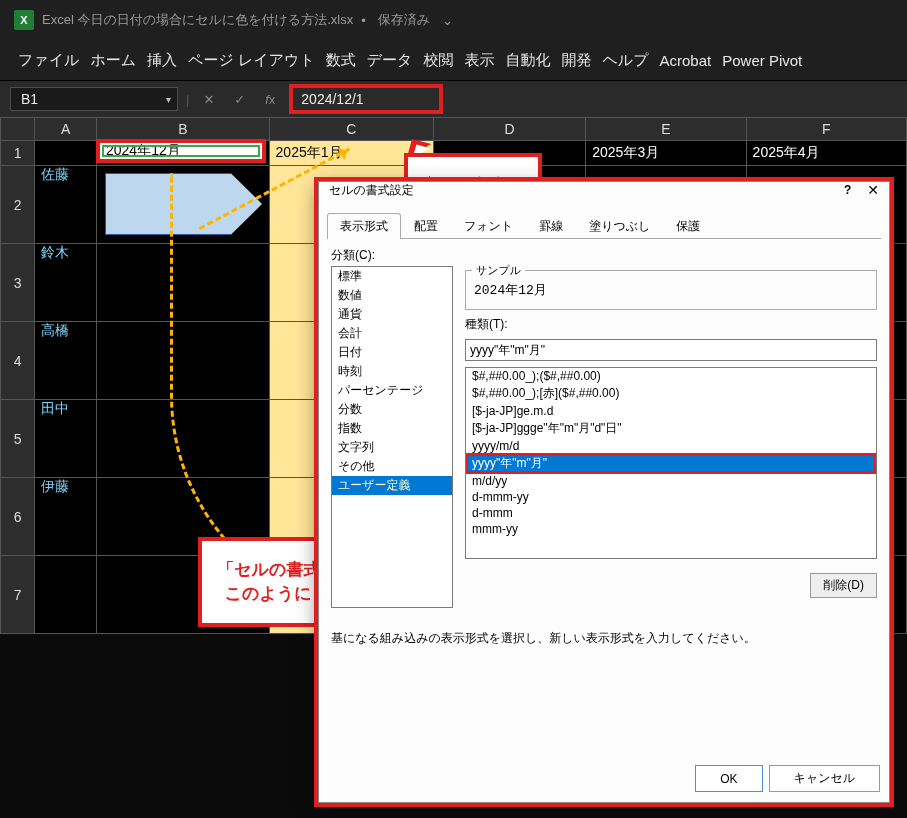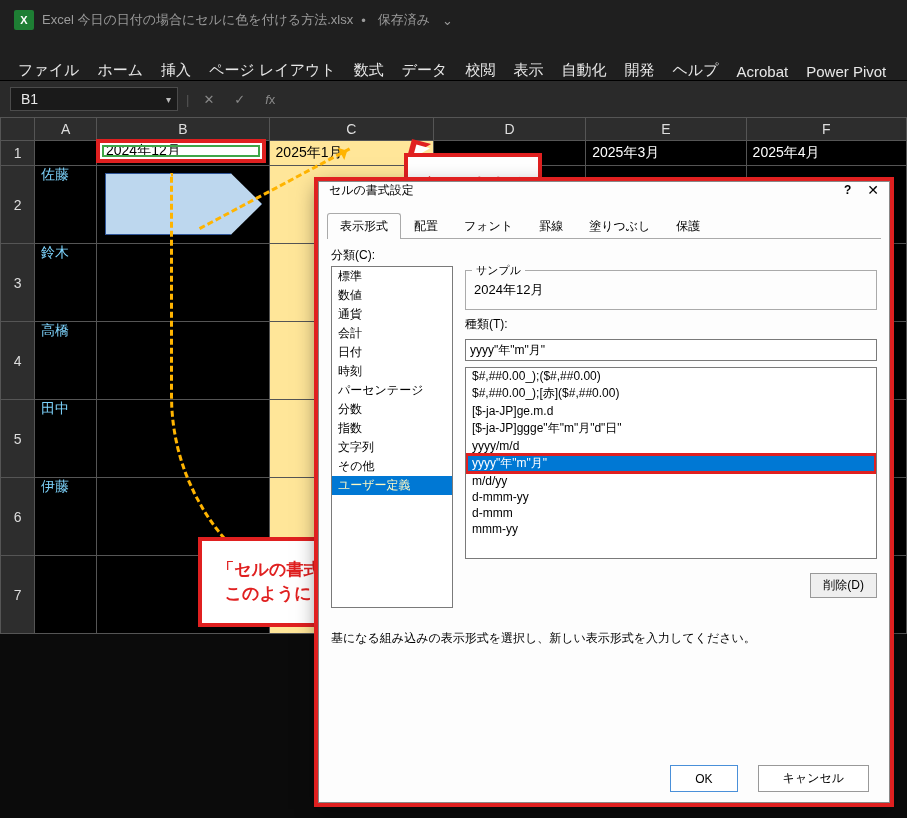--- a/index.html
+++ b/index.html
@@ -36,21 +36,21 @@
   .xl-logo{
     width:20px;height:20px;background:#1e7e34;border-radius:2px;
     display:flex;align-items:center;justify-content:center;
     color:#fff;font-weight:700;font-size:11px;
   }
   .tb-savestate{margin-left:4px;}
   .tb-chevron{padding:0 4px;cursor:default;}
   
   .ribbon{
     height:40px;background:var(--bg-dark);
-    display:flex;align-items:flex-end;gap:18px;
+    display:flex;align-items:center;gap:11px;
     padding:0 18px;font-size:15px;border-bottom:1px solid #000;
   }
   .ribbon span{cursor:default;}
   
   .fbar{
     height:36px;background:#2a2a2a;
     display:flex;align-items:center;gap:8px;
     padding:0 10px;
   }
   .namebox{
@@ -192,38 +192,38 @@
   }
   .cat-row{display:flex;gap:12px;height:350px;}
   .cat-label{margin-bottom:2px;}
   .cat-list{
     width:120px;border:1px solid #7a7a7a;height:340px;
     overflow:hidden;background:#fff;font-size:12px;
   }
   .cat-list div{padding:1px 6px;}
   .cat-list div.sel{background:var(--blue-sel);color:#fef9c3;}
   .right-col{flex:1;display:flex;flex-direction:column;gap:6px;}
-  .sample-box{border:1px solid #aaa;padding:4px 8px 10px;margin-top:4px;position:relative;}
+  .sample-box{border:1px solid #aaa;padding:4px 8px 10px;margin-top:4px;position:relative;font-family:Liberation Mono, monospace;}
   .sample-lbl{position:absolute;top:-8px;left:6px;background:var(--dlg-bg);padding:0 4px;font-size:11px;}
   .sample-val{margin-top:6px;font-size:13px;}
   .type-in{
     width:100%;height:22px;border:1px solid #7a7a7a;padding:0 4px;font-size:12px;
     box-sizing:border-box;
   }
   .type-list{
     border:1px solid #7a7a7a;height:190px;overflow:hidden;
     background:#fff;font-size:12px;
   }
   .type-list div{padding:1px 6px;}
   .type-list div.sel{background:var(--blue-sel);color:#fff;outline:3px solid var(--red);outline-offset:-2px;}
   .del-row{display:flex;justify-content:flex-end;margin-top:8px;}
   .del-btn{border:1px solid #999;background:#efefef;padding:3px 12px;font-size:12px;}
   .hint{margin-top:14px;font-size:12px;}
   .dlg-foot{
-    position:absolute;bottom:10px;right:20px;display:flex;gap:20px;
+    position:absolute;bottom:10px;right:9px;display:flex;gap:6px;
   }
   .dlg-foot button{
     border:1px solid #999;background:#fff;padding:4px 24px;font-size:12px;
   }
   .dlg-foot button.ok{border-color:#4a90d9;}
   
   colgroup col.cR{width:34px;}
   colgroup col.cA{width:62px;}
   colgroup col.cB{width:172px;}
   colgroup col.cC{width:164px;}
@@ -260,20 +260,23 @@
 
 <div class="fbar">
   <div class="namebox">
     <span>B1</span>
     <span class="chev">▾</span>
   </div>
   <span class="sep">|</span>
   <span class="fx-btn">✕</span>
   <span class="fx-btn">✓</span>
   <span class="fx-btn"><i>f</i>x</span>
+  <div class="formula-in">
+    <span class="formula-box">2024/12/1</span>
+  </div>
 </div>
 
 <div class="sheet">
 
   <table class="grid">
     <colgroup>
       <col class="cR">
         <col class="cA">
         <col class="cB">
         <col class="cC">

